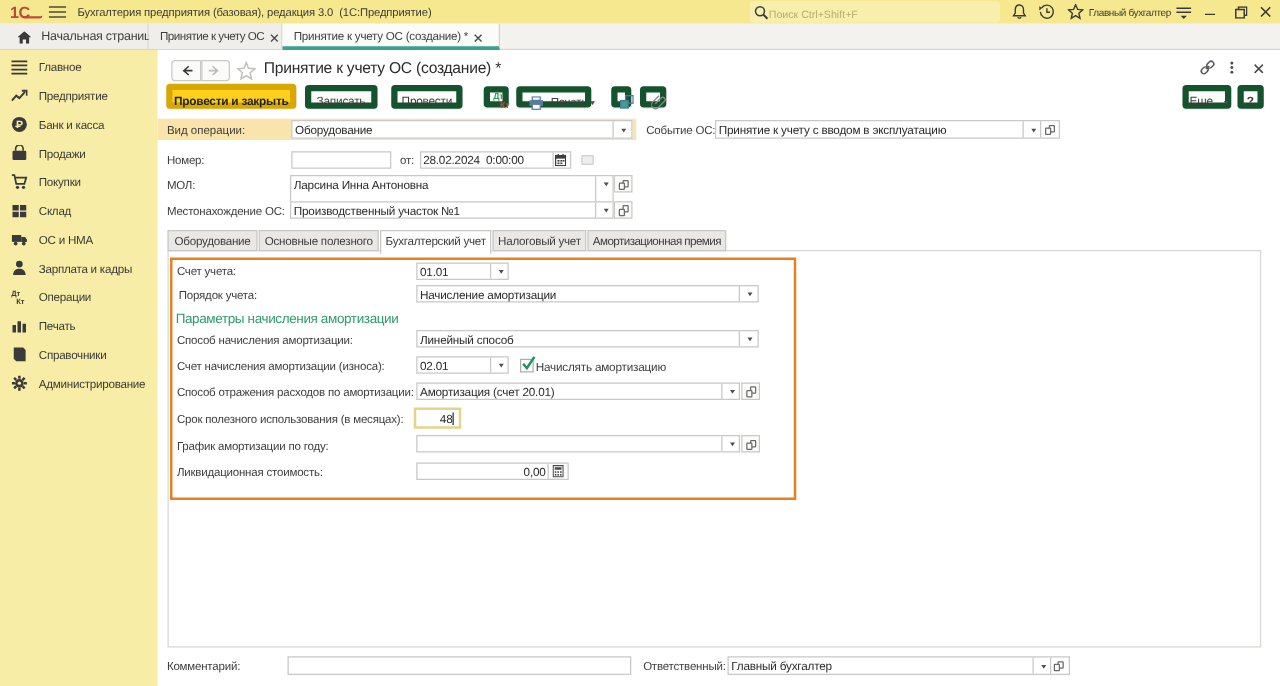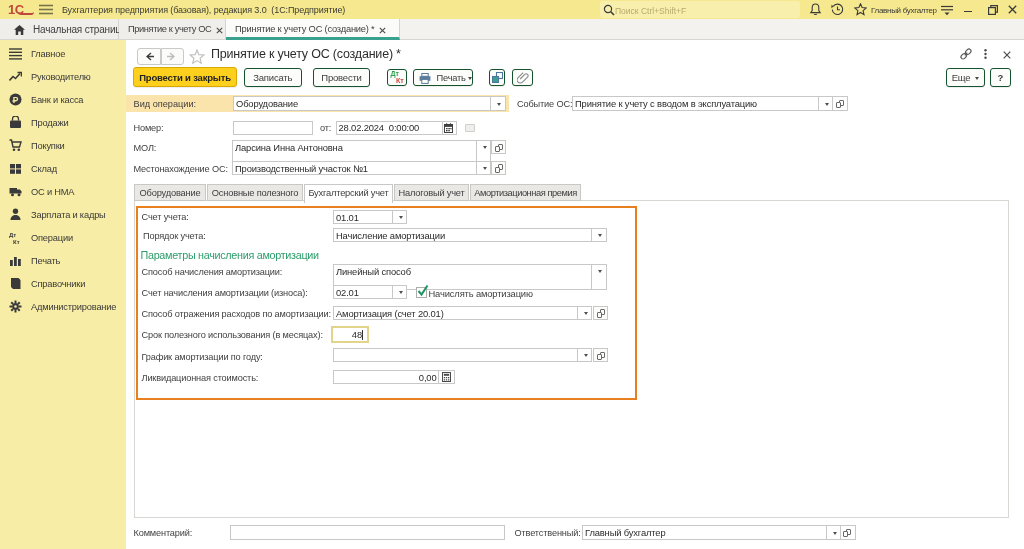--- a/index.html
+++ b/index.html
@@ -4,21 +4,21 @@
 <style>
 * { margin:0; padding:0; box-sizing:border-box; }
 html,body { width:1024px; height:549px; overflow:hidden; }
 body { -webkit-font-smoothing:antialiased; font-family:"Liberation Sans", sans-serif; font-size:9.2px; color:#3f3f3f; background:#fff; position:relative; }
 .a { position:absolute; white-space:nowrap; }
 .lb { position:absolute; font-size:9.2px; letter-spacing:-0.15px; color:#3f3f3f; white-space:nowrap; }
 .fd { position:absolute; background:#fff; border:1px solid #c8c8c6; white-space:nowrap; }
 .fd .tx { position:absolute; left:2px; top:1px; font-size:9.4px; letter-spacing:-0.15px; color:#2b2b2b; white-space:nowrap; }
 .dv { position:absolute; top:0; bottom:0; width:1px; background:#c8c8c6; }
 .ar { position:absolute; width:0; height:0; border-left:2.5px solid transparent; border-right:2.5px solid transparent; border-top:3px solid #4f4f4f; }
-.btn { position:absolute; background:#fcfcfb; border:1px solid #14532d; border-radius:3px; font-size:9.5px; letter-spacing:-0.2px; color:#3d3d3d; box-shadow:0 1px 1px rgba(0,0,0,0.07); }
+.btn { position:absolute; background:#fcfcfb; border:5px solid #14532d; border-radius:3px; font-size:9.5px; letter-spacing:-0.2px; color:#3d3d3d; box-shadow:0 1px 1px rgba(0,0,0,0.07); }
 .btn .t { position:absolute; width:100%; text-align:center; top:3px; }
 .itab { position:absolute; top:184px; height:17px; background:#e9e8e5; border:1px solid #c8c8c6; font-size:9.3px; letter-spacing:-0.2px; color:#3d3d3d; z-index:2; }
 .itab .t { position:absolute; width:100%; text-align:center; top:3px; }
 .ob { position:absolute; width:15px; height:15px; background:#fcfcfb; }
 .ob i { position:absolute; left:3px; top:5px; width:5px; height:6px; border:1px solid #6a6a6a; border-radius:1px; background:#fcfcfb; z-index:2; }
 .ob b { position:absolute; left:6px; top:2.5px; width:5px; height:6px; border:1px solid #6a6a6a; border-radius:1px; }
 </style>
 </head>
 <body>
 
@@ -97,21 +97,21 @@
           <line x1="0" y1="11.9" x2="13" y2="11.9"></line>
         </g>
       </svg>
       <div class="a" style="left:31px;top:7px;color:#3a3a38;font-size:9.3px;letter-spacing:-0.2px">Главное</div>
     </div>
 <div class="a" style="left:0;top:65px;width:126px;height:23px">
       <svg class="a" style="left:9px;top:5px" width="13" height="13" viewBox="0 0 13 13">
         <path d="M0.5 10.5 L4 6.5 L6.5 8.5 L11 3.5" fill="none" stroke="#3a3a3a" stroke-width="1.6"></path>
         <path d="M8.5 2.5 L12.5 2.5 L12.5 6.5" fill="none" stroke="#3a3a3a" stroke-width="1.6"></path>
       </svg>
-      <div class="a" style="left:31px;top:7px;color:#3a3a38;font-size:9.3px;letter-spacing:-0.2px">Руководителю</div>
+      <div class="a" style="left:31px;top:7px;color:#3a3a38;font-size:9.3px;letter-spacing:-0.2px">Предприятие</div>
     </div>
 <div class="a" style="left:0;top:88px;width:126px;height:23px">
       <svg class="a" style="left:9px;top:5px" width="13" height="13" viewBox="0 0 13 13">
         <circle cx="6.5" cy="6.5" r="6" fill="#3a3a3a"></circle>
         <text x="3.8" y="9.6" font-size="8.5" font-weight="bold" fill="#f8eda6" font-family="Liberation Sans">P</text>
         <line x1="3.2" y1="8" x2="7.4" y2="8" stroke="#f8eda6" stroke-width="1"></line>
       </svg>
       <div class="a" style="left:31px;top:7px;color:#3a3a38;font-size:9.3px;letter-spacing:-0.2px">Банк и касса</div>
     </div>
 <div class="a" style="left:0;top:111px;width:114px;height:23px">
@@ -360,21 +360,21 @@
 <div class="lb" style="left:143px;top:231px">Порядок учета:</div>
 <div class="fd" style="left:333px;top:228px;width:273.5px;height:14px">
     <div class="tx">Начисление амортизации</div>
   <div class="dv" style="right:13.5px"></div>
     <div class="ar" style="right:3.5px;top:5px"></div>
 </div>
 
 <div class="a" style="left:140.5px;top:248.5px;font-size:10.8px;letter-spacing:-0.3px;color:#2d9c6b;white-space:nowrap">Параметры начисления амортизации</div>
 
 <div class="lb" style="left:141.5px;top:267px">Способ начисления амортизации:</div>
-<div class="fd" style="left:333px;top:264px;width:273.5px;height:26px">
+<div class="fd" style="left:333px;top:264px;width:273.5px;height:14px">
     <div class="tx">Линейный способ</div>
   <div class="dv" style="right:13.5px"></div>
     <div class="ar" style="right:3.5px;top:5px"></div>
 </div>
 
 <div class="lb" style="left:141.5px;top:288px">Счет начисления амортизации (износа):</div>
 <div class="fd" style="left:333px;top:284.5px;width:74px;height:14px">
     <div class="tx">02.01</div>
   <div class="dv" style="right:13.5px"></div>
     <div class="ar" style="right:3.5px;top:5px"></div>

